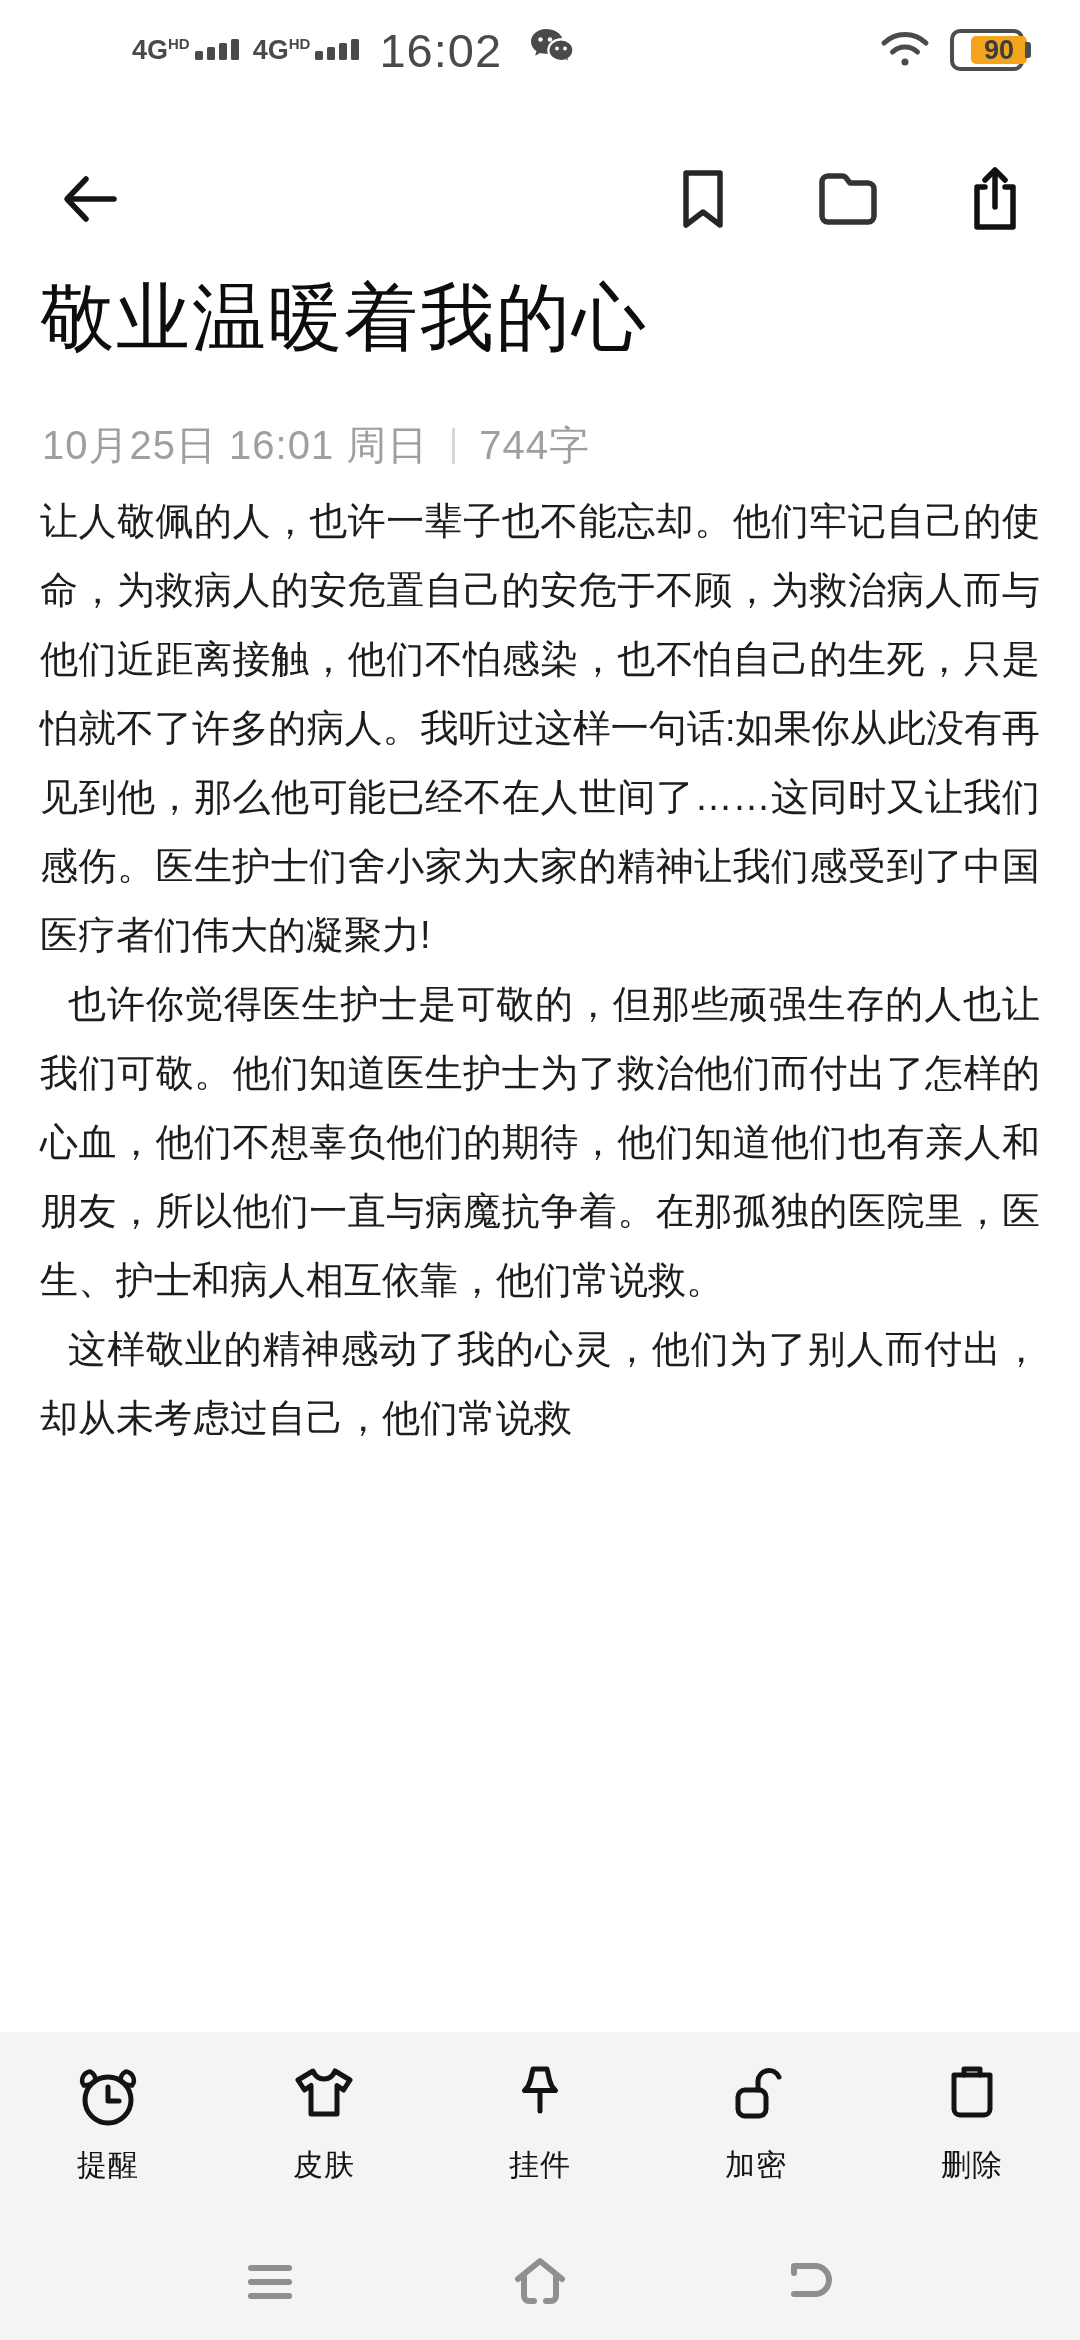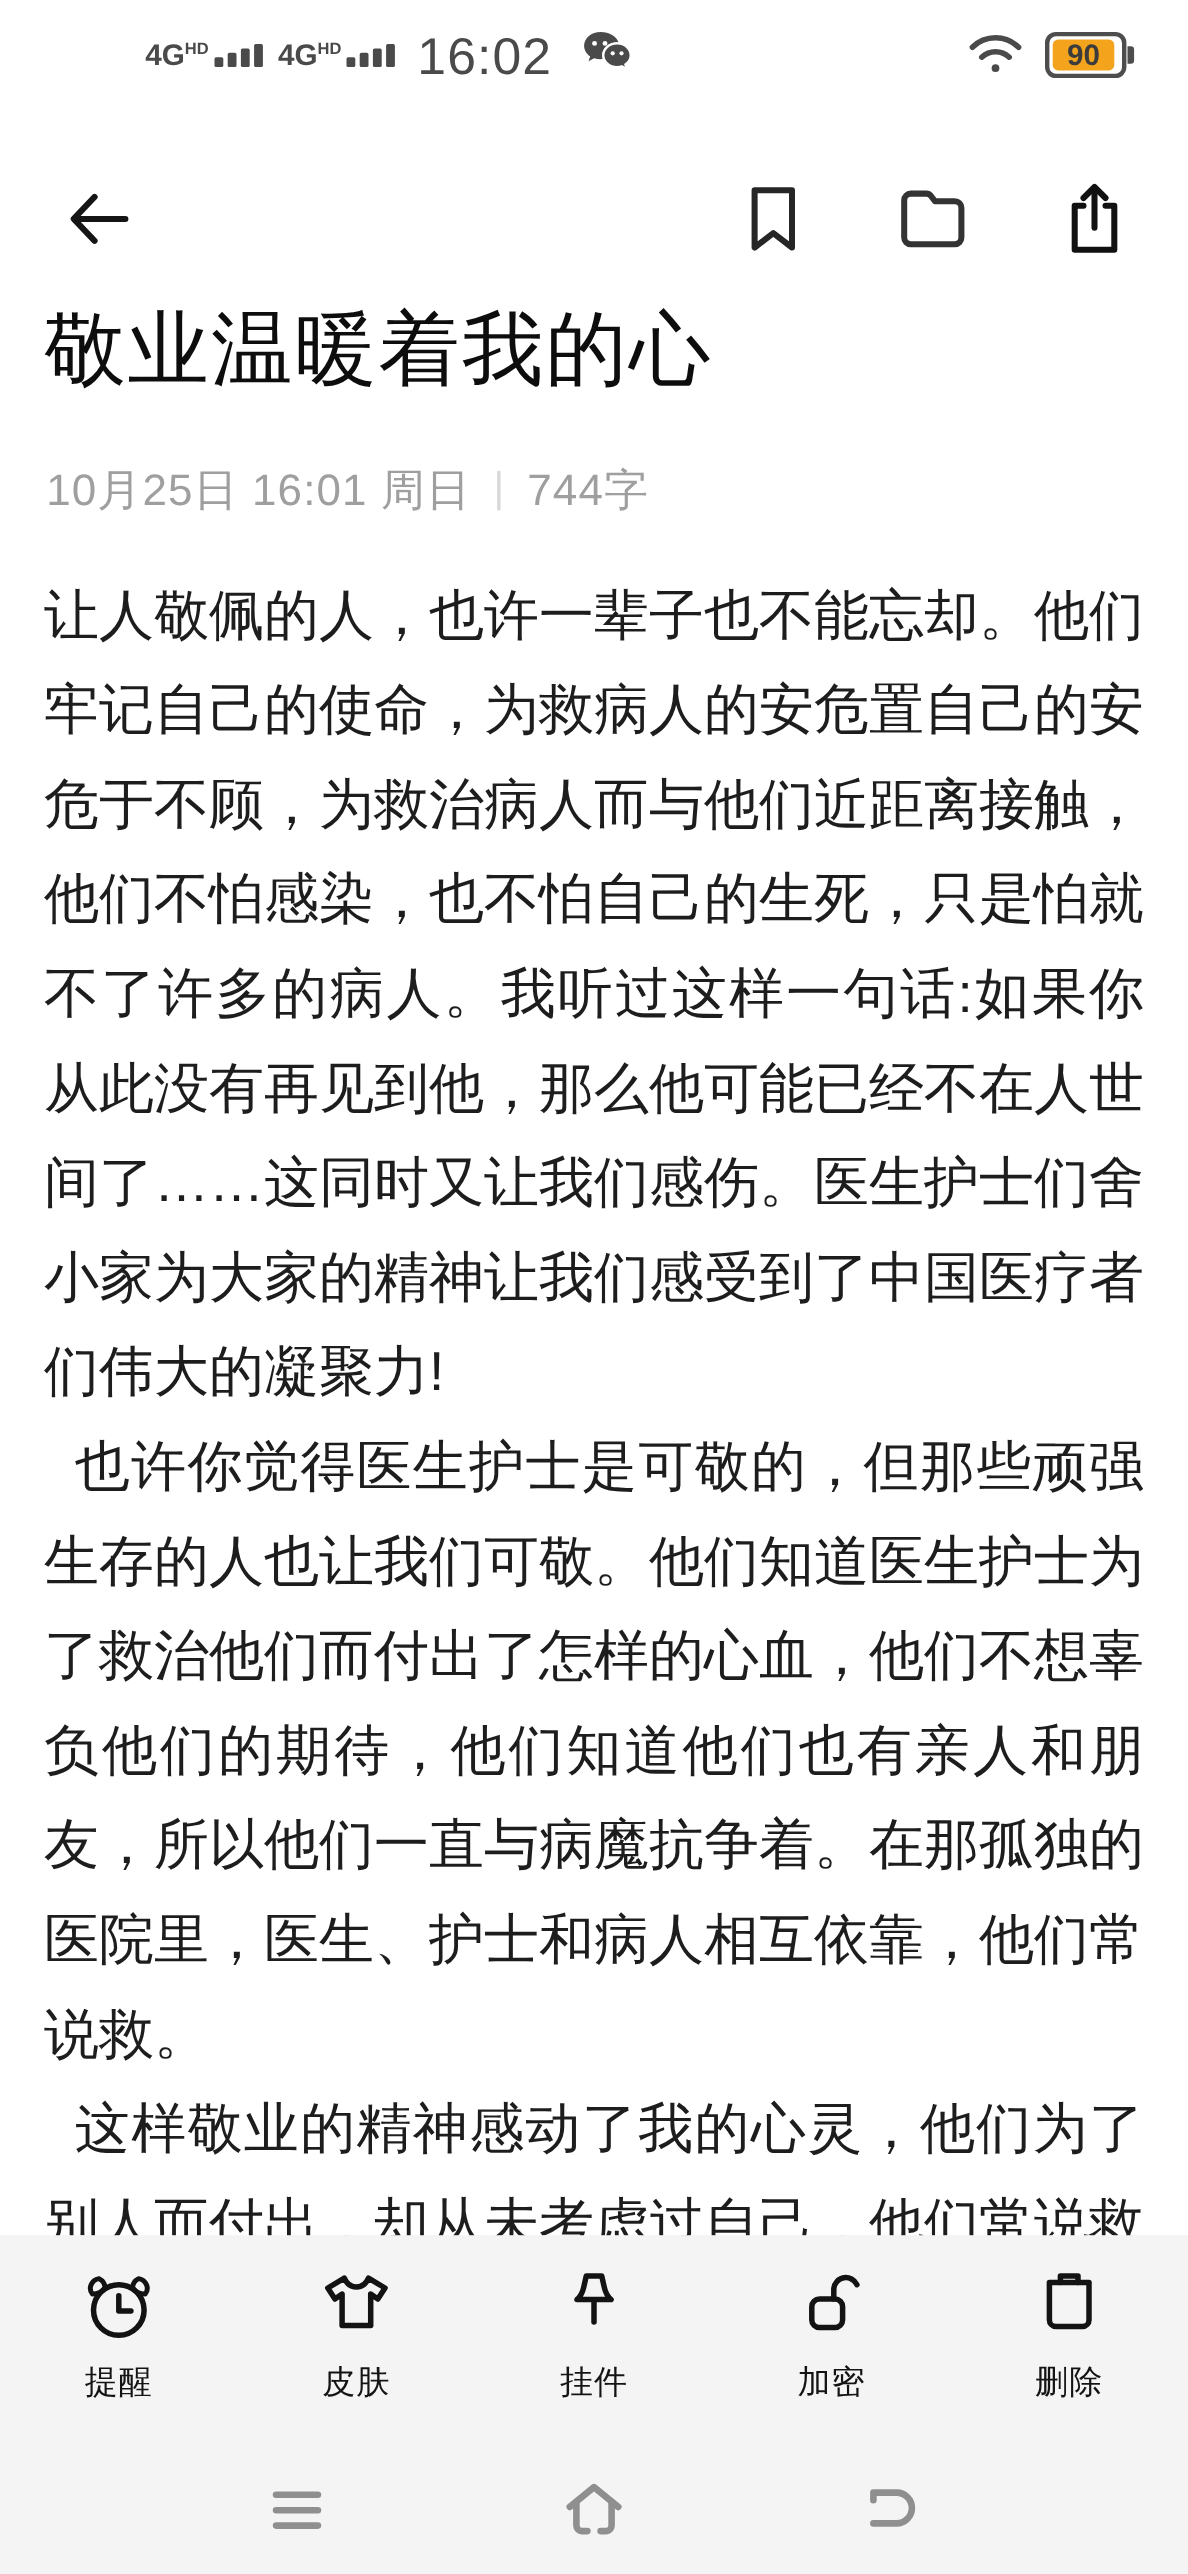--- a/index.html
+++ b/index.html
@@ -18,37 +18,37 @@
   .sig-text{ font-size:27px; font-weight:700; letter-spacing:0; }
   .sig-text sup{ font-size:15px; font-weight:700; vertical-align:10px; letter-spacing:0; }
   .bars{ display:flex; align-items:flex-end; gap:4px; margin-top:3px; padding-left:5px; }
   .bars i{ display:block; width:8px; background:#4a4a4a; border-radius:1.5px; }
   .bars i:nth-child(1){height:9px;} .bars i:nth-child(2){height:13px;}
   .bars i:nth-child(3){height:17px;} .bars i:nth-child(4){height:21px;}
   .sb-time{ font-size:47px; color:#4a4a4a; margin:0 10px 0 6px; letter-spacing:1px; }
   .battery{ position:relative; width:74px; height:42px; border:4px solid #4d4d4d; border-radius:10px; }
   .battery::after{ content:''; position:absolute; right:-11px; top:50%; transform:translateY(-50%);
     width:6px; height:16px; background:#4d4d4d; border-radius:0 3px 3px 0; }
-  .battery-fill{ position:absolute; left:3px; top:3px; bottom:3px; width:56px; background:#f3a41c;
+  .battery-fill{ position:absolute; left:17px; top:3px; bottom:3px; width:56px; background:#f3a41c;
     border-radius:5px; display:flex; align-items:center; justify-content:center;
     font-size:27px; font-weight:600; color:#3c3c3c; }
   
   .nav-bar{ position:absolute; top:138px; left:0; right:0; height:124px;
     display:flex; align-items:center; padding:0 52px; }
   .nav-actions{ margin-left:auto; display:flex; align-items:center; gap:80px; }
   .icon-btn{ display:flex; align-items:center; justify-content:center; background:none; border:none; padding:0; cursor:pointer; }
   
   .note-title{ position:absolute; top:272px; left:40px; right:40px; margin:0;
     font-size:74px; font-weight:400; color:#0d0d0d; letter-spacing:2px; line-height:1.25; }
   .note-meta{ position:absolute; top:418px; left:42px; display:flex; align-items:center;
     font-size:40px; color:#9f9f9f; letter-spacing:1px; }
   .meta-divider{ width:3px; height:36px; background:#d8d8d8; margin:0 24px; }
   
-  .note-body{ position:absolute; top:516px; left:40px; width:1000px;
-    font-size:50px; line-height:86px; color:#1d1d1d; text-align:justify;
+  .note-body{ position:absolute; top:487px; left:40px; width:1000px;
+    font-size:38px; line-height:69px; color:#1d1d1d; text-align:justify;
     font-feature-settings:"halt"; }
   .note-body p{ margin:0; }
   .note-body p.ind{ text-indent:28px; }
   
   .toolbar{ position:absolute; left:0; right:0; bottom:0; height:308px;
     background:#f4f4f5; z-index:5; }
   .tool-row{ display:flex; padding-top:26px; }
   .tool-item{ flex:1; display:flex; flex-direction:column; align-items:center; gap:8px;
     background:none; border:none; padding:0; cursor:pointer; }
   .tool-label{ font-size:30px; color:#141414; letter-spacing:1px;

